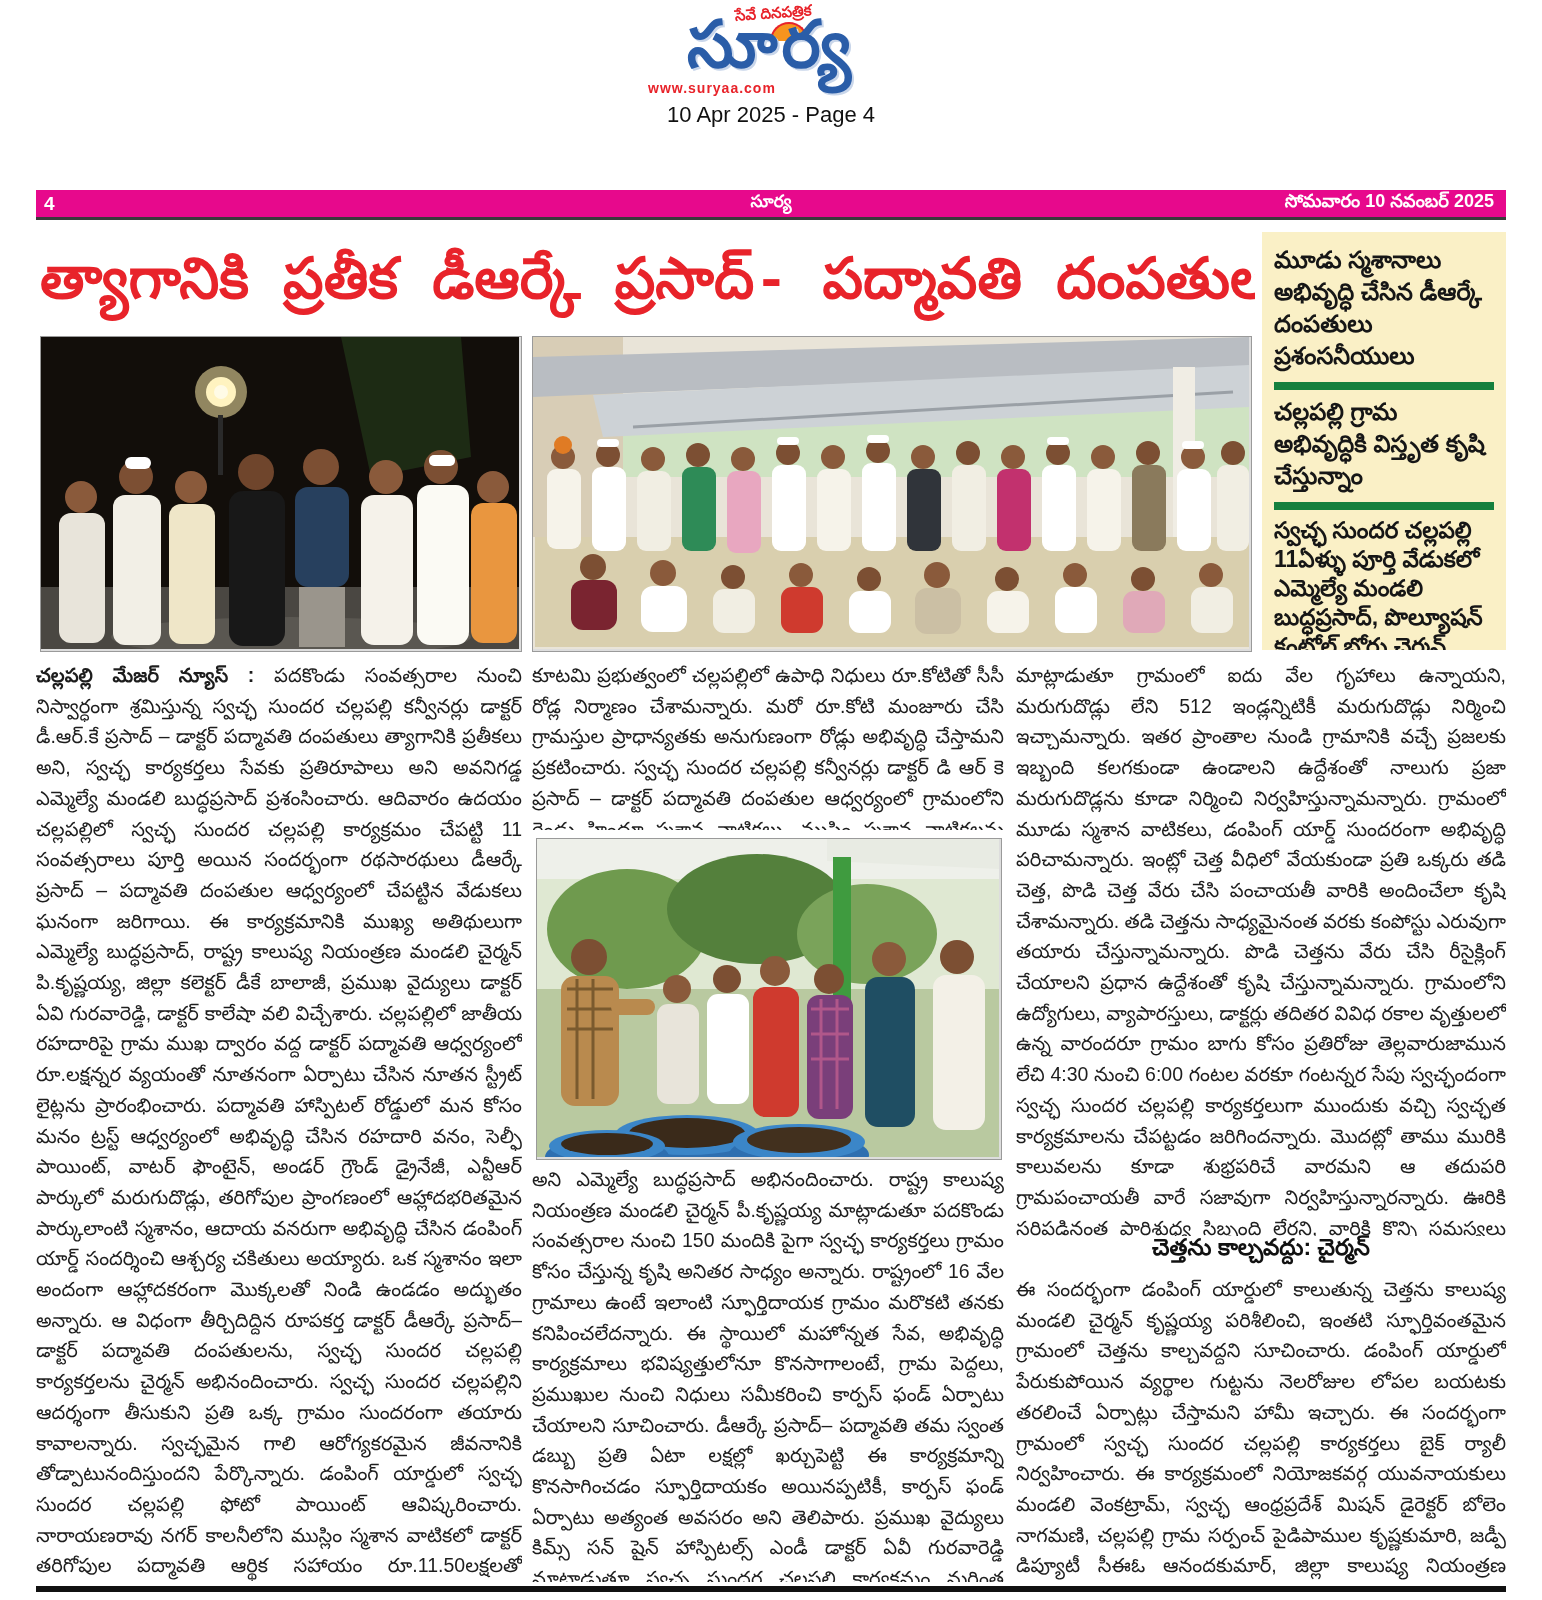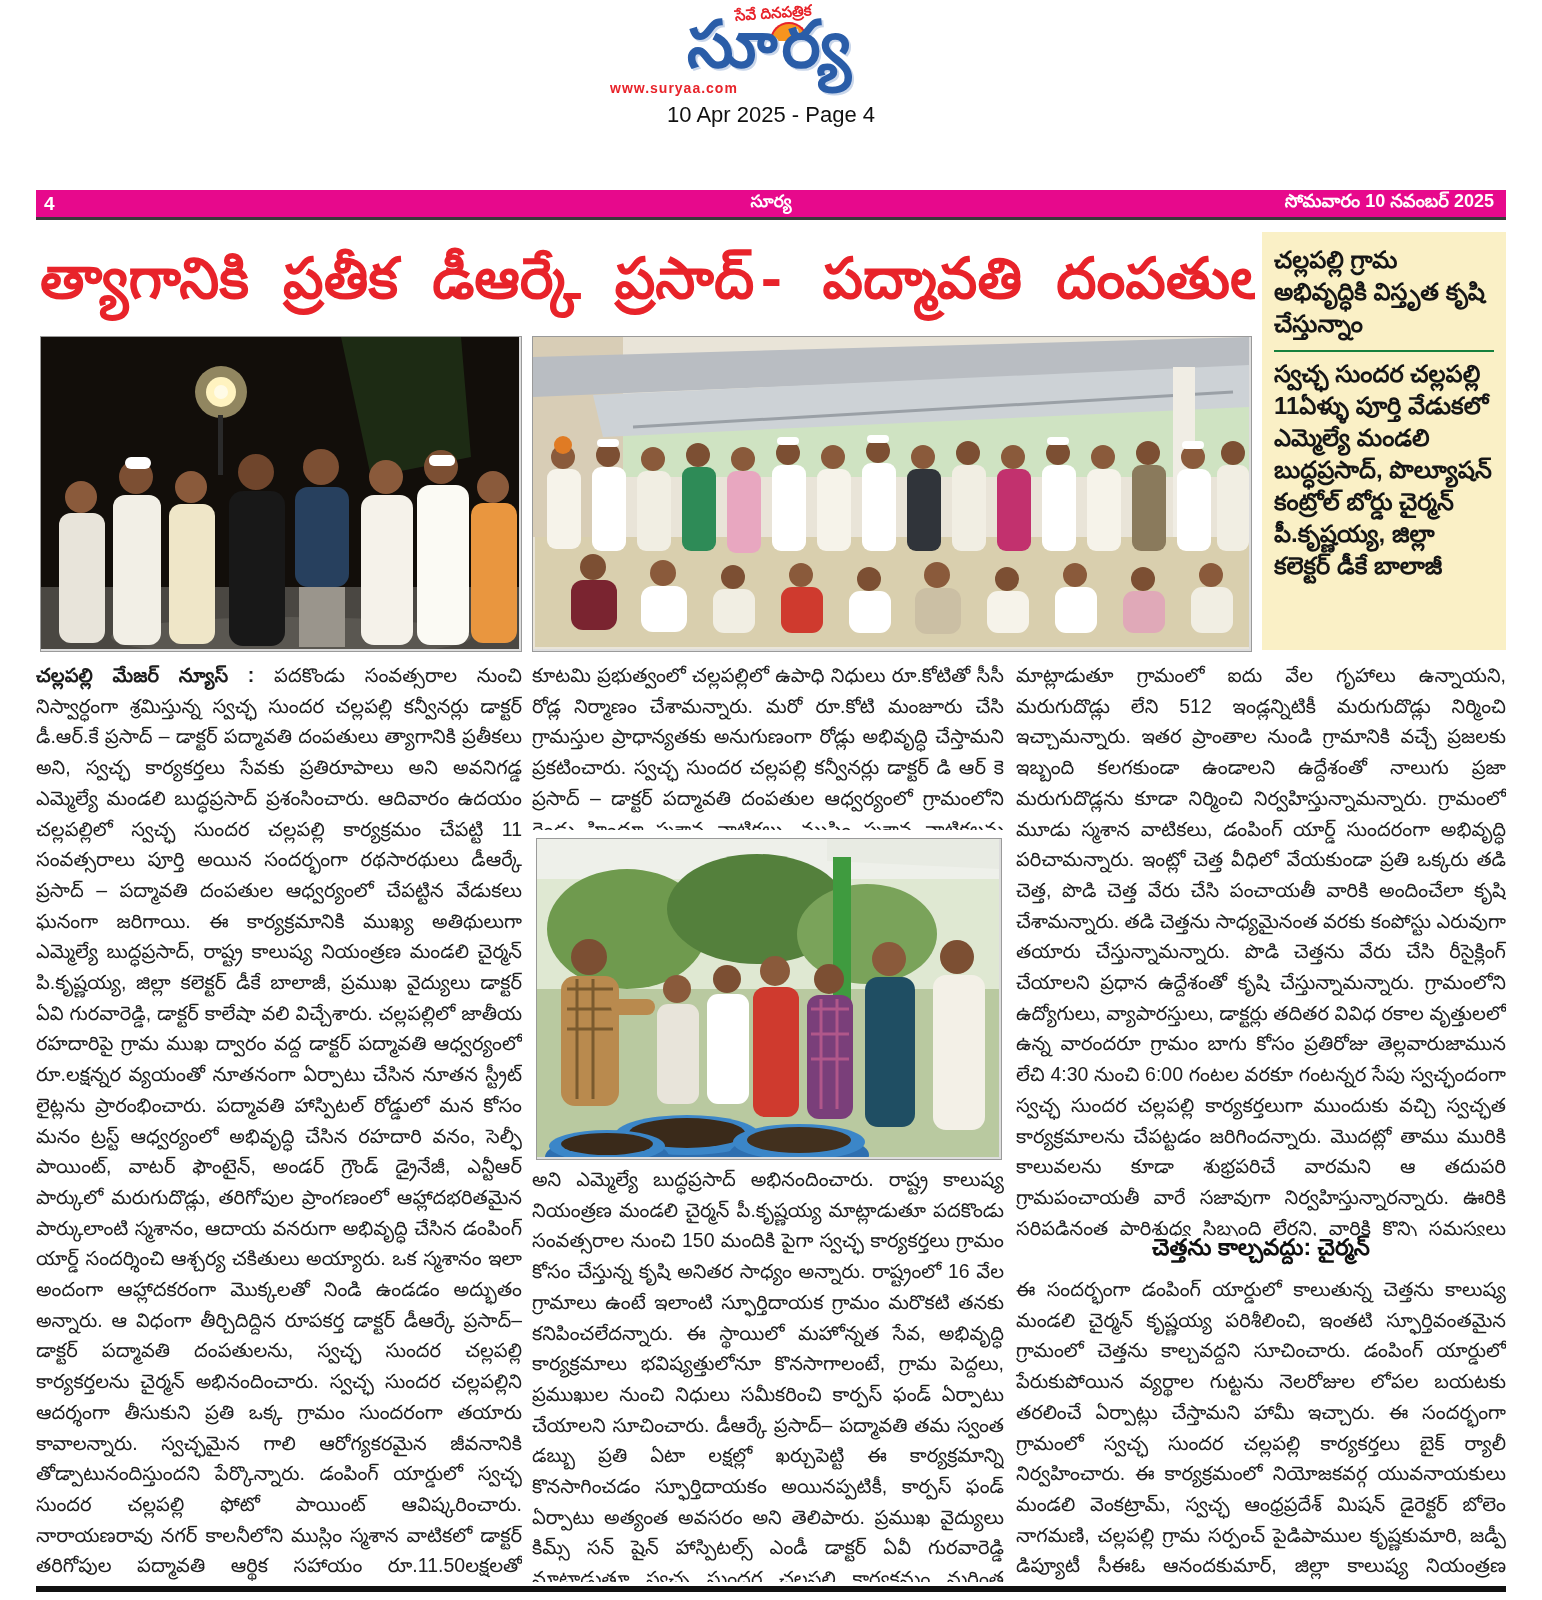--- a/index.html
+++ b/index.html
@@ -5,21 +5,21 @@
   html,body{margin:0;padding:0;background:#ffffff;}
   .page{
     position:relative;width:1542px;height:1600px;background:#ffffff;overflow:hidden;
     font-family:"Liberation Sans", sans-serif;color:#222;
   }
   
   .masthead{position:absolute;left:0;top:0;width:100%;height:130px;}
   .m-tagline{position:absolute;left:735px;top:4px;color:#e8232a;font-size:15px;font-weight:bold;transform:rotate(-4deg);}
   .m-sun{position:absolute;left:770px;top:22px;width:34px;height:17px;border-radius:34px 34px 0 0;background:#f7941d;border:2px solid #e8232a;border-bottom:none;}
   .m-logo{position:absolute;left:0;top:6px;width:100%;text-align:center;color:#2a5da8;font-size:66px;font-weight:bold;letter-spacing:4px;text-shadow:2px 2px 0 #c9d6ea;}
-  .m-site{position:absolute;left:610px;top:80px;color:#e8232a;font-size:14px;font-weight:bold;letter-spacing:1px;}
+  .m-site{position:absolute;left:648px;top:80px;color:#e8232a;font-size:14px;font-weight:bold;letter-spacing:1px;}
   .m-date{position:absolute;left:0;top:102px;width:100%;text-align:center;color:#111;font-size:22px;}
   
   .pagebar{
     position:absolute;left:36px;top:190px;width:1470px;height:27px;background:#e7098c;
     border-bottom:3px solid #3a3a3a;display:flex;align-items:center;color:#fff;font-weight:bold;
   }
   .pb-num{position:absolute;left:8px;font-size:19px;}
   .pb-center{position:absolute;left:0;width:100%;text-align:center;font-size:17px;}
   .pb-date{position:absolute;right:12px;font-size:18px;}
   
@@ -32,21 +32,21 @@
   .photo svg{display:block;}
   .photo1{left:40px;top:336px;width:480px;height:314px;}
   .photo2{left:532px;top:336px;width:718px;height:314px;}
   .photo3{left:536px;top:838px;width:464px;height:320px;}
   
   .sidebar{
     position:absolute;left:1262px;top:232px;width:244px;height:418px;background:#faf0c6;
     padding:6px 12px;box-sizing:border-box;overflow:hidden;
   }
   .sb-item{color:#161616;font-weight:bold;font-size:24px;line-height:32px;padding:6px 0 10px 0;}
-  .sb-item + .sb-item{border-top:2px solid #15803d;}
+  .sb-item + .sb-item{border-top:8px solid #15803d;}
   .sb-item:nth-child(3){font-size:23px;line-height:29px;}
   
   .col{
     position:absolute;overflow:hidden;text-align:justify;
     font-size:19.5px;line-height:30.7px;color:#1d1d1d;
   }
   .lead{font-weight:bold;}
   .col1{left:36px;top:660px;width:486px;height:922px;}
   .col2a{left:532px;top:660px;width:472px;height:170px;}
   .col2b{left:532px;top:1164px;width:472px;height:418px;}
@@ -190,20 +190,21 @@
           <rect x="522" y="250" width="42" height="46" rx="11" fill="#ffffff"></rect>
         <circle cx="610" cy="242" r="12" fill="#7c4f33"></circle>
           <rect x="590" y="254" width="42" height="42" rx="11" fill="#e0a9b8"></rect>
         <circle cx="678" cy="238" r="12" fill="#8a5a3b"></circle>
           <rect x="658" y="250" width="42" height="46" rx="11" fill="#f1eee3"></rect>
       </g>
     </svg>
   </div>
 
   <div class="sidebar">
+    <div class="sb-item">మూడు స్మశానాలు అభివృద్ధి చేసిన డీఆర్కే దంపతులు ప్రశంసనీయులు</div>
     <div class="sb-item">చల్లపల్లి గ్రామ అభివృద్ధికి విస్తృత కృషి చేస్తున్నాం</div>
     <div class="sb-item">స్వచ్ఛ సుందర చల్లపల్లి 11ఏళ్ళు పూర్తి వేడుకలో ఎమ్మెల్యే మండలి బుద్ధప్రసాద్, పొల్యూషన్ కంట్రోల్ బోర్డు చైర్మన్ పీ.కృష్ణయ్య, జిల్లా కలెక్టర్ డీకే బాలాజీ</div>
   </div>
 
   <div class="col col1"><span class="lead">చల్లపల్లి మేజర్ న్యూస్ : </span><span>పదకొండు సంవత్సరాల నుంచి నిస్వార్ధంగా శ్రమిస్తున్న స్వచ్ఛ సుందర చల్లపల్లి కన్వీనర్లు డాక్టర్ డీ.ఆర్.కే ప్రసాద్ – డాక్టర్ పద్మావతి దంపతులు త్యాగానికి ప్రతీకలు అని, స్వచ్ఛ కార్యకర్తలు సేవకు ప్రతిరూపాలు అని అవనిగడ్డ ఎమ్మెల్యే మండలి బుద్ధప్రసాద్ ప్రశంసించారు. ఆదివారం ఉదయం చల్లపల్లిలో స్వచ్ఛ సుందర చల్లపల్లి కార్యక్రమం చేపట్టి 11 సంవత్సరాలు పూర్తి అయిన సందర్భంగా రథసారథులు డీఆర్కే ప్రసాద్ – పద్మావతి దంపతుల ఆధ్వర్యంలో చేపట్టిన వేడుకలు ఘనంగా జరిగాయి. ఈ కార్యక్రమానికి ముఖ్య అతిథులుగా ఎమ్మెల్యే బుద్ధప్రసాద్, రాష్ట్ర కాలుష్య నియంత్రణ మండలి చైర్మన్ పి.కృష్ణయ్య, జిల్లా కలెక్టర్ డీకే బాలాజీ, ప్రముఖ వైద్యులు డాక్టర్ ఏవి గురవారెడ్డి, డాక్టర్ కాలేషా వలి విచ్చేశారు. చల్లపల్లిలో జాతీయ రహదారిపై గ్రామ ముఖ ద్వారం వద్ద డాక్టర్ పద్మావతి ఆధ్వర్యంలో రూ.లక్షన్నర వ్యయంతో నూతనంగా ఏర్పాటు చేసిన నూతన స్ట్రీట్ లైట్లను ప్రారంభించారు. పద్మావతి హాస్పిటల్ రోడ్డులో మన కోసం మనం ట్రస్ట్ ఆధ్వర్యంలో అభివృద్ధి చేసిన రహదారి వనం, సెల్ఫీ పాయింట్, వాటర్ ఫౌంటైన్, అండర్ గ్రౌండ్ డ్రైనేజీ, ఎన్టీఆర్ పార్కులో మరుగుదొడ్లు, తరిగోపుల ప్రాంగణంలో ఆహ్లాదభరితమైన పార్కులాంటి స్మశానం, ఆదాయ వనరుగా అభివృద్ధి చేసిన డంపింగ్ యార్డ్ సందర్శించి ఆశ్చర్య చకితులు అయ్యారు. ఒక స్మశానం ఇలా అందంగా ఆహ్లాదకరంగా మొక్కలతో నిండి ఉండడం అద్భుతం అన్నారు. ఆ విధంగా తీర్చిదిద్దిన రూపకర్త డాక్టర్ డీఆర్కే ప్రసాద్– డాక్టర్ పద్మావతి దంపతులను, స్వచ్ఛ సుందర చల్లపల్లి కార్యకర్తలను చైర్మన్ అభినందించారు. స్వచ్ఛ సుందర చల్లపల్లిని ఆదర్శంగా తీసుకుని ప్రతి ఒక్క గ్రామం సుందరంగా తయారు కావాలన్నారు. స్వచ్ఛమైన గాలి ఆరోగ్యకరమైన జీవనానికి తోడ్పాటునందిస్తుందని పేర్కొన్నారు. డంపింగ్ యార్డులో స్వచ్ఛ సుందర చల్లపల్లి ఫోటో పాయింట్ ఆవిష్కరించారు. నారాయణరావు నగర్ కాలనీలోని ముస్లిం స్మశాన వాటికలో డాక్టర్ తరిగోపుల పద్మావతి ఆర్థిక సహాయం రూ.11.50లక్షలతో నూతనంగా నిర్మించిన ముఖద్వారం, గేట్లు, జనాజా నమాజ్ షెడ్ ప్రారంభించారు. ఈ సందర్భంగా ఎమ్మెల్యే బుద్ధప్రసాద్ మాట్లాడుతూ చినుకులా మొదలై సాగరంలా మారిన స్వచ్ఛ సుందర చల్లపల్లి కార్యక్రమం దేశానికి ఆదర్శంగా నిలుస్తోందన్నారు. గత టీడీపీ ప్రభుత్వ హయాంలో స్వచ్ఛభారత్ కార్యక్రమానికి విశేష ప్రోత్సాహం లభించిందని, డి.ఆర్.కె ప్రసాద్ – పద్మావతి దంపతులను సీఎం చంద్రబాబు ఒకసారి ఆహ్వానించి అభినందించడంతోపాటు, స్వయంగా చల్లపల్లి వచ్చి సభలో ప్రశంసలు కురిపించారని తెలిపారు. గత వైసీపీ ప్రభుత్వంలో అలాంటి ప్రోత్సాహం లేకుండా పోయిందన్నారు. మళ్లీ కూటమి ప్రభుత్వం స్వచ్ఛభారత్ కార్యక్రమాలకు ప్రోత్సాహం అందిస్తోందన్నారు. డిప్యూటీ సీఎం పవన్ కళ్యాణ్ కూడా “మన నది – మన నుడి” కార్యక్రమం చేపట్టారని, జనసైనికులు తలచుకుంటే ప్రతి గ్రామంలో ఈ కార్యక్రమం అమలు ద్వారా గ్రామాల రూపురేఖలు మారుతాయన్నారు.</span></div>
 
   <div class="col col2a">కూటమి ప్రభుత్వంలో చల్లపల్లిలో ఉపాధి నిధులు రూ.కోటితో సీసీ రోడ్ల నిర్మాణం చేశామన్నారు. మరో రూ.కోటి మంజూరు చేసి గ్రామస్తుల ప్రాధాన్యతకు అనుగుణంగా రోడ్లు అభివృద్ధి చేస్తామని ప్రకటించారు. స్వచ్ఛ సుందర చల్లపల్లి కన్వీనర్లు డాక్టర్ డి ఆర్ కె ప్రసాద్ – డాక్టర్ పద్మావతి దంపతుల ఆధ్వర్యంలో గ్రామంలోని రెండు హిందూ స్మశాన వాటికలు, ముస్లిం స్మశాన వాటికలను సమగ్ర అభివృద్ధి మహోన్నత సేవా కార్యక్రమం</div>
 
   <div class="photo photo3">
     <svg width="462" height="318" viewBox="0 0 462 318">

